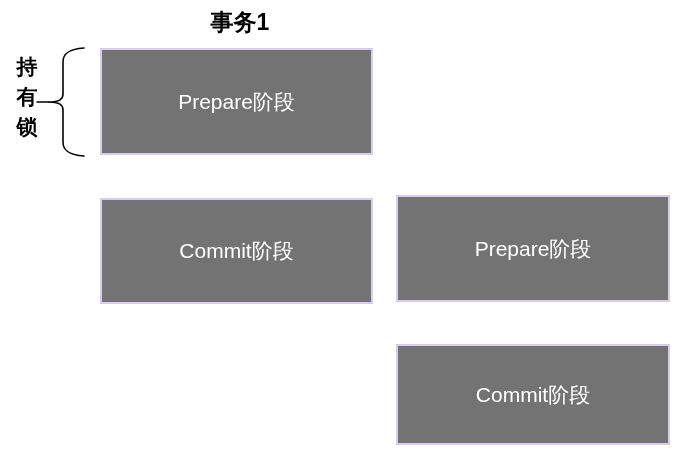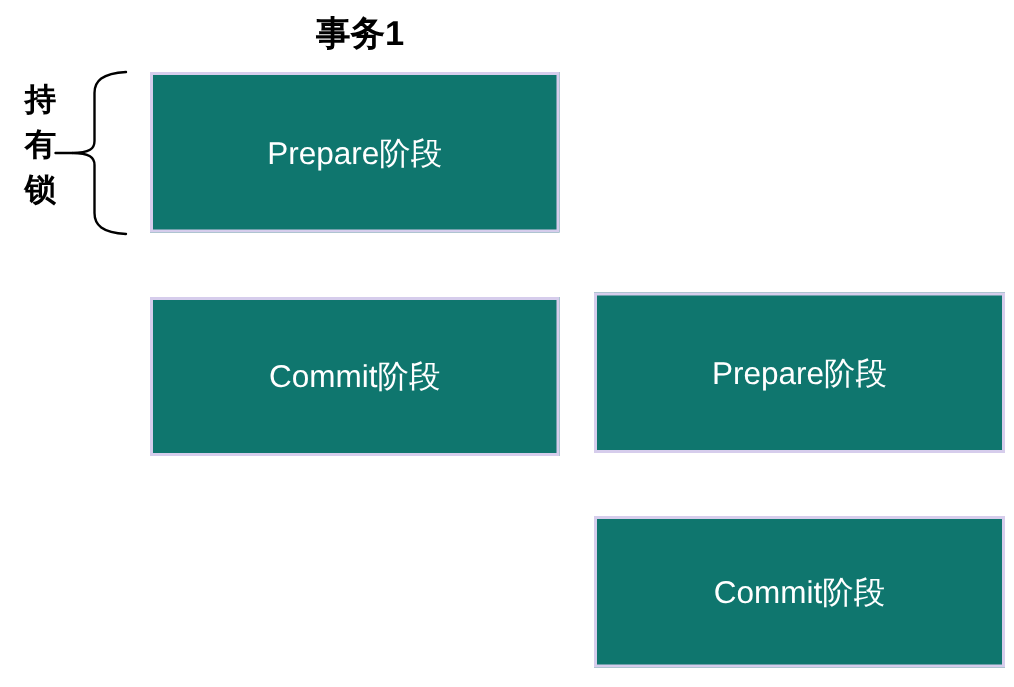--- a/index.html
+++ b/index.html
@@ -20,21 +20,21 @@
     top: 7px;
     transform: translateX(-50%);
     font-size: 23px;
     font-weight: bold;
     color: #000000;
     white-space: nowrap;
   }
   .phase-box {
     position: absolute;
     box-sizing: border-box;
-    background: #0f766e;
+    background: #737373;
     border: 2px solid #d6cdec;
     color: #ffffff;
     font-size: 21px;
     display: flex;
     align-items: center;
     justify-content: center;
     white-space: nowrap;
   }
   .box-t1-prepare { left: 100px; top: 48px;  width: 273px; height: 107px; }
   .box-t1-commit  { left: 100px; top: 198px; width: 273px; height: 106px; }

